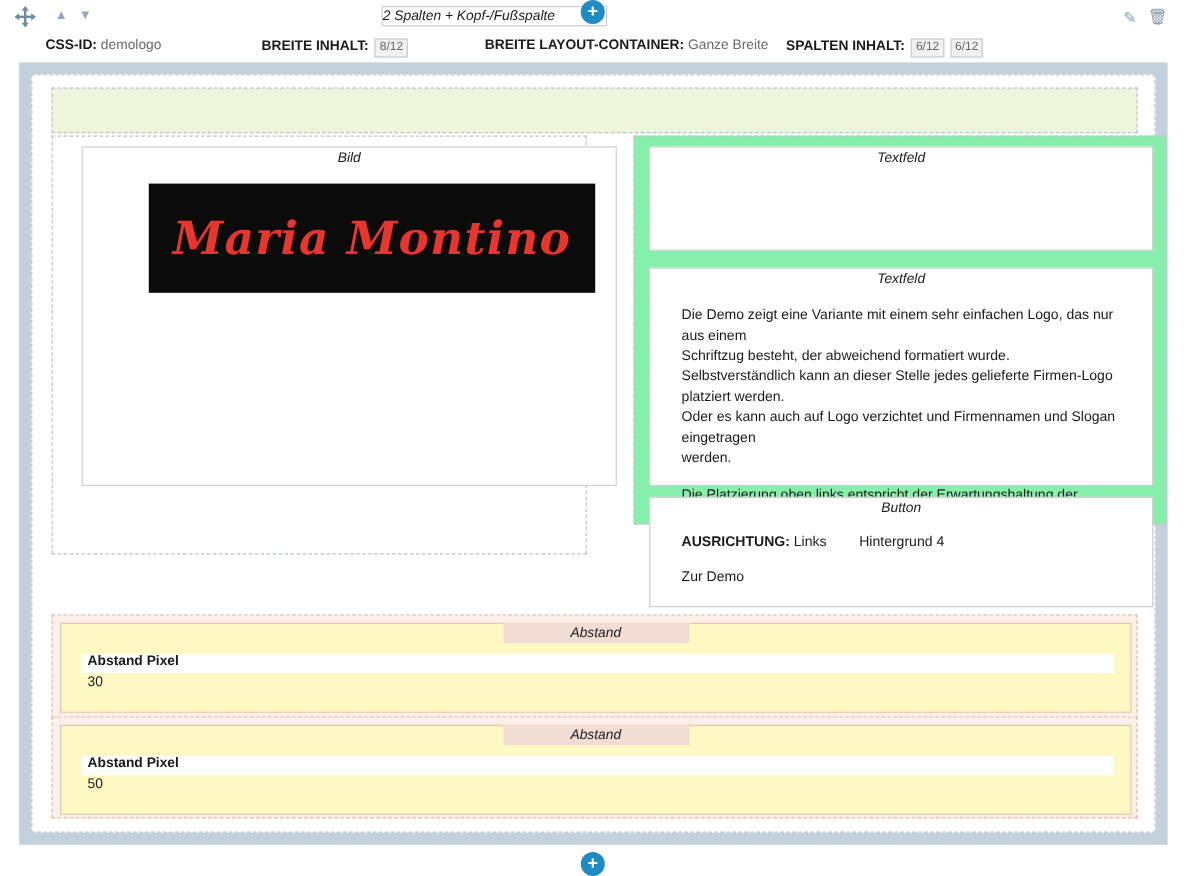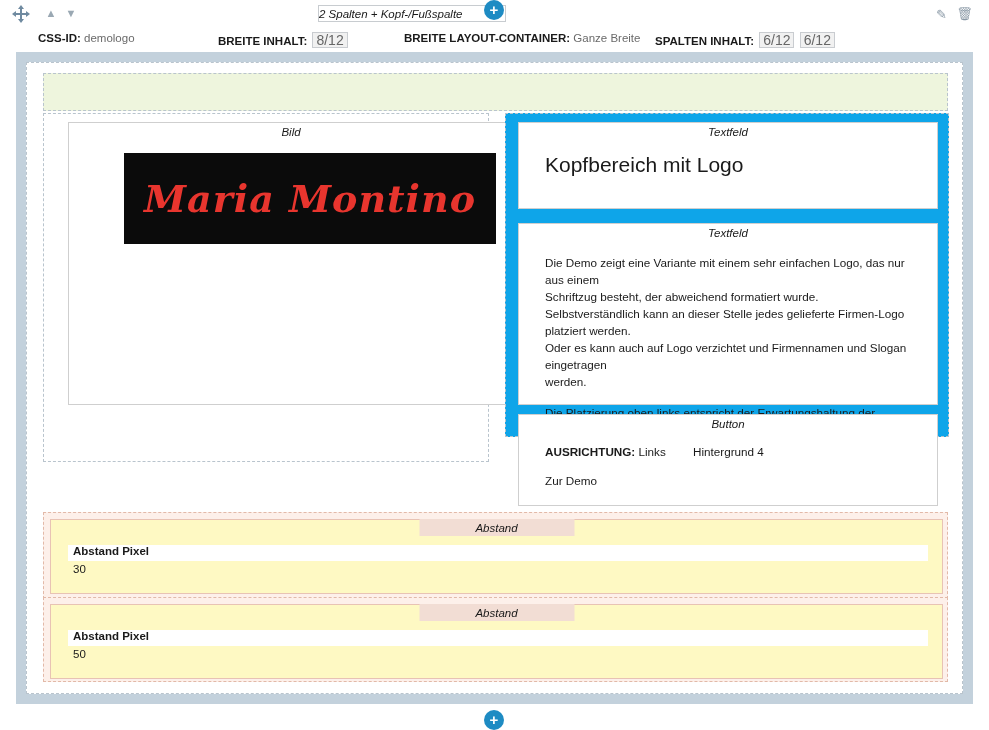--- a/index.html
+++ b/index.html
@@ -102,21 +102,21 @@
   .g-breite { left: 218px; }
   .g-layout { left: 404px; }
   .g-spalten { left: 655px; }
   .chip {
     display: inline-block;
     border: 1px solid #c9ccd0;
     background: #f1f1f1;
     color: #666;
     padding: 0 3px;
     margin-left: 2px;
-    font-size: 14px;
+    font-size: 10px;
     line-height: 14px;
   }
 
   
   .outer {
     position: absolute;
     left: 16px; top: 52px;
     width: 957px; height: 652px;
     background: #c3d1dc;
     padding: 10px;
@@ -142,24 +142,24 @@
   .col-left {
     position: absolute;
     left: 16px; top: 50px;
     width: 446px; height: 349px;
     border: 1px dashed #b9c4cd;
     background: #ffffff;
     padding-left: 24px;
   }
   .col-right {
     position: absolute;
-    left: 478px; top: 50px;
+    left: 501px; top: 50px;
     width: 444px; height: 324px;
     border: 1px dashed #b9c4cd;
-    background: #0ea5e9;
+    background: #86efac;
   }
 
   
   .ce {
     position: absolute;
     background: #ffffff;
     border: 1px solid #cfcfcf;
   }
   .ce-hdr {
     position: absolute;
@@ -375,21 +375,20 @@
           <div class="logo-box">
             <div class="logo-text">Maria Montino</div>
           </div>
         </div>
       </div>
 
       <div class="col-right">
 
         <div class="ce el-textfeld1">
           <div class="ce-hdr">Textfeld</div>
-          <div class="heading">Kopfbereich mit Logo</div>
         </div>
 
         <div class="ce el-textfeld2">
           <div class="ce-hdr">Textfeld</div>
           <div class="body">
             <p>
               <span>Die Demo zeigt eine Variante mit einem sehr einfachen Logo, das nur aus einem</span><br>
               <span>Schriftzug besteht, der abweichend formatiert wurde.</span><br>
               <span>Selbstverständlich kann an dieser Stelle jedes gelieferte Firmen-Logo platziert werden.</span><br>
               <span>Oder es kann auch auf Logo verzichtet und Firmennamen und Slogan eingetragen</span><br>

